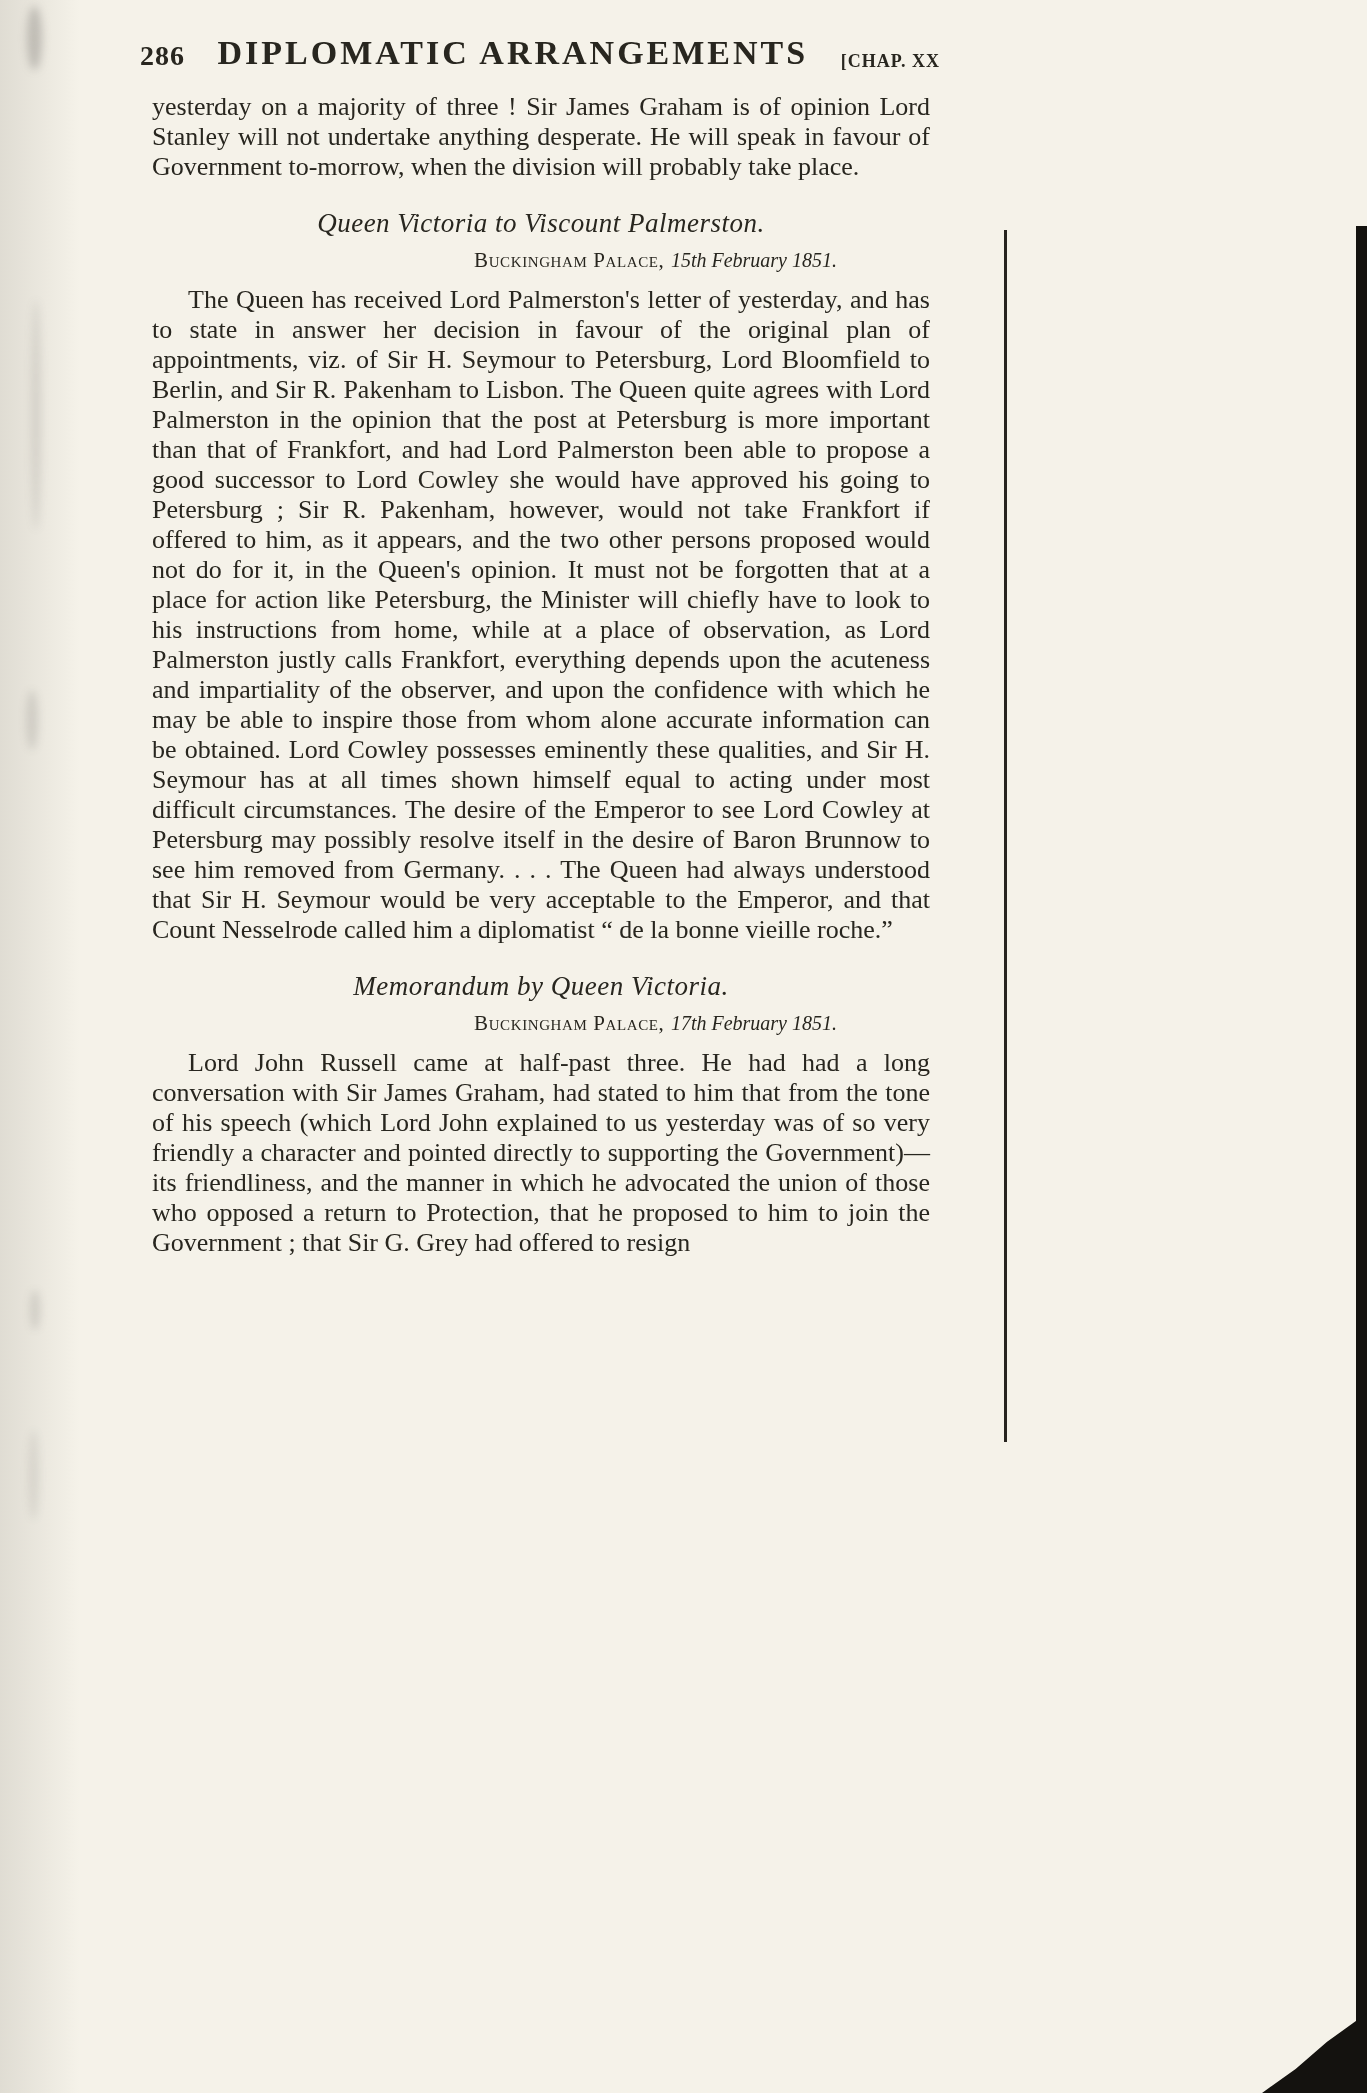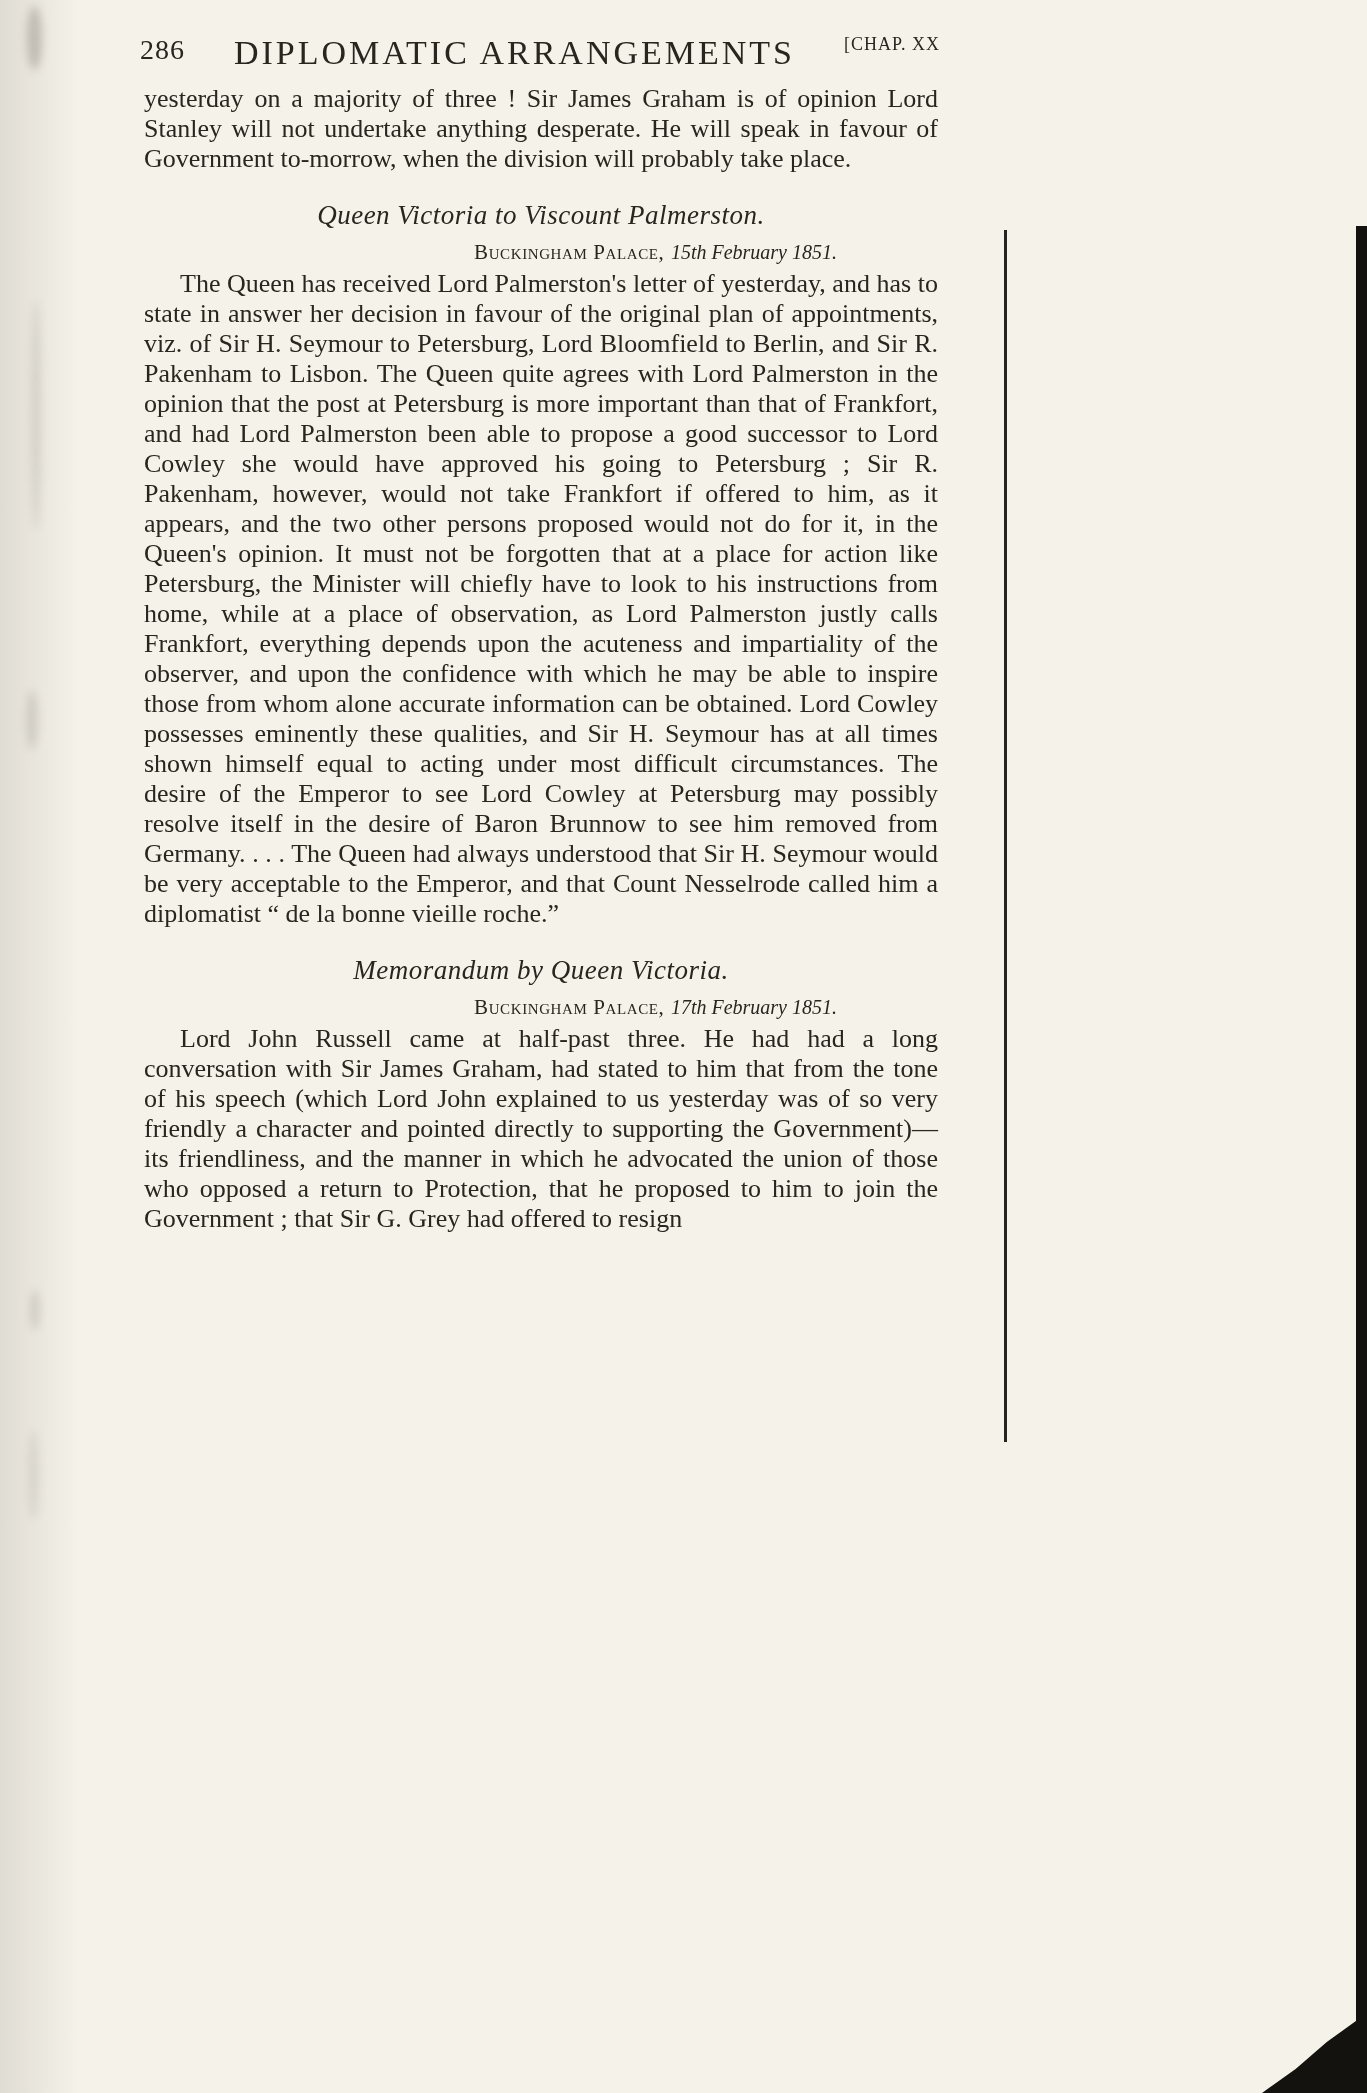--- a/index.html
+++ b/index.html
@@ -41,32 +41,32 @@
   }
   .corner-blob {
     position: absolute; right: 0; bottom: 0;
     width: 105px; height: 80px; background: #14120f;
     clip-path: polygon(100% 0, 100% 100%, 0 100%, 32% 70%, 62% 36%);
   }
 
   
   .running-head {
     position: absolute; top: 34px; left: 140px; width: 800px;
-    display: flex; align-items: flex-start;
+    display: flex; align-items: flex-end; font-weight: bold;
   }
   .page-num  { font-size: 28px; letter-spacing: 1px; }
   .head-title{ flex: 1; text-align: center; font-size: 34px; letter-spacing: 3px; }
   .chap      { font-size: 18px; letter-spacing: 1px; }
 
   
   .text-block {
     position: absolute; top: 80px; left: 140px; width: 802px;
     font-size: 26px; line-height: 30px; text-align: justify;
   }
-  .para { margin: 4px; }
+  .para { margin: 12px; }
   .continuation { text-indent: 0; }
   .indented     { text-indent: 36px; }
 
   .letter-heading {
     margin: 26px 0 8px; text-align: center;
     font-size: 27px; font-weight: normal; font-style: italic;
     letter-spacing: 0.5px;
   }
   .dateline {
     margin: 0 0 2px; text-align: right; padding-right: 105px;

